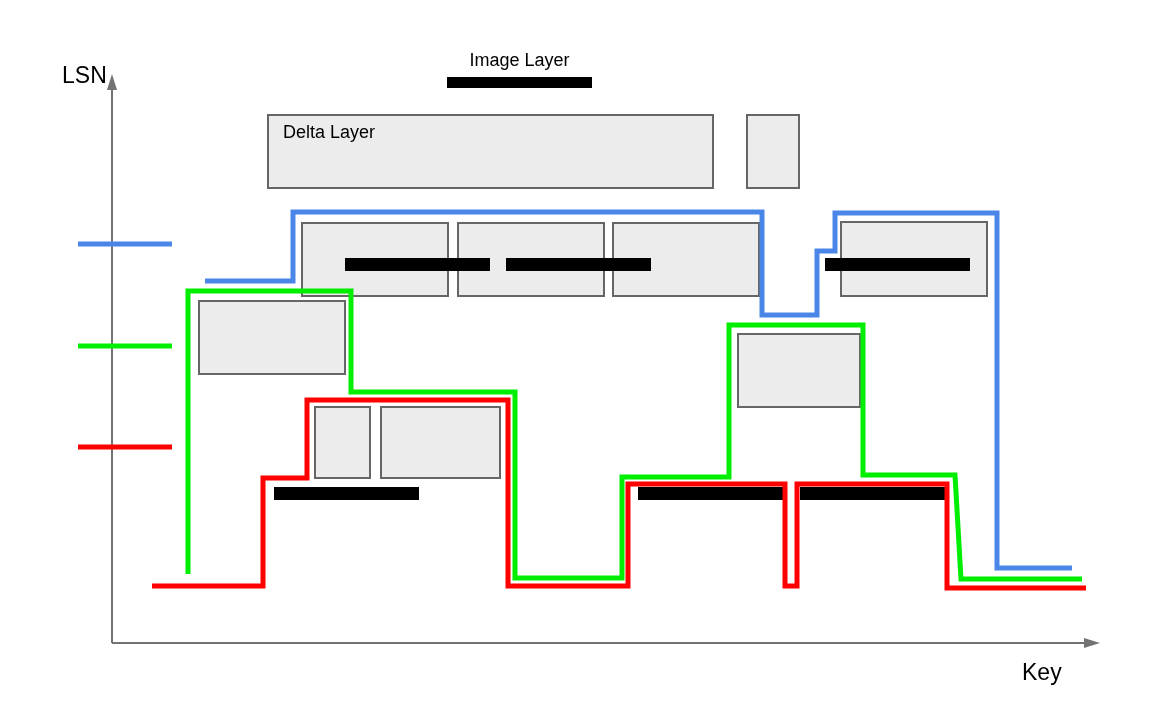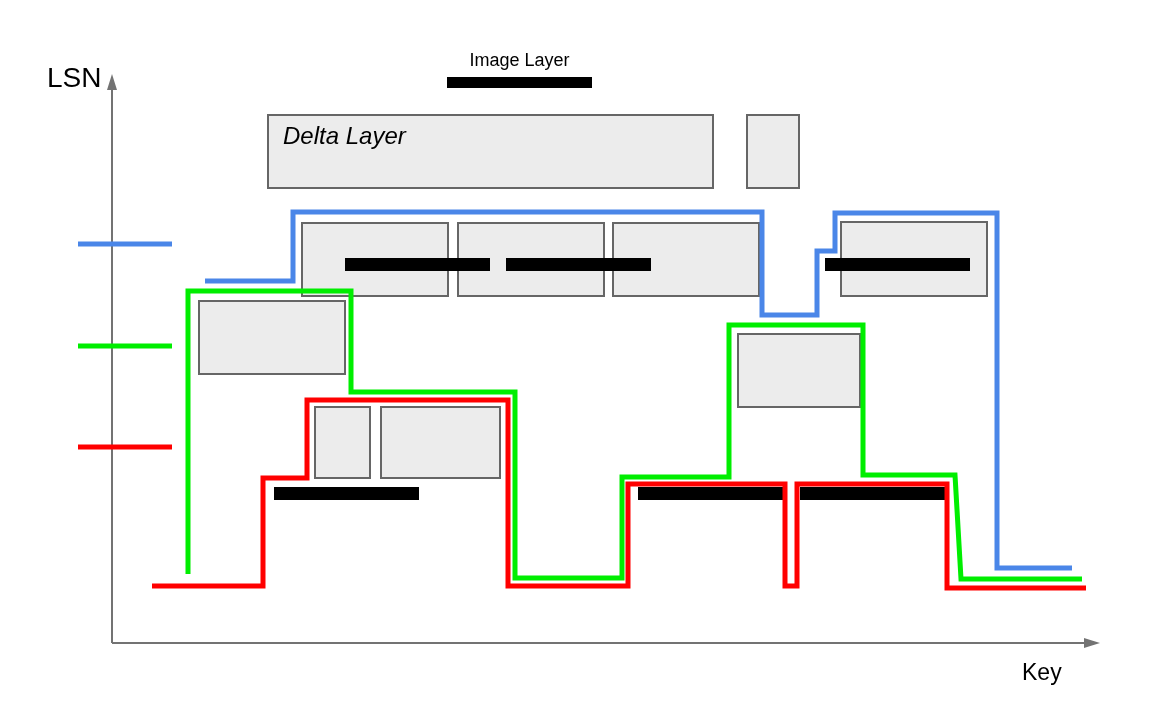--- a/index.html
+++ b/index.html
@@ -19,24 +19,24 @@
     position: absolute;
     left: 0;
     top: 0;
   }
   .lbl {
     position: absolute;
     color: #000000;
     white-space: nowrap;
     line-height: 1.1;
   }
-  #lbl-lsn  { left: 47px;   top: 63px;  font-size: 28px; }
+  #lbl-lsn  { left: 62px;   top: 63px;  font-size: 23px; }
   #lbl-key  { left: 1022px; top: 660px; font-size: 23px; }
   #lbl-image{ left: 447px;  top: 51px;  width: 145px; text-align: center; font-size: 18px; }
-  #lbl-delta{ left: 283px;  top: 123px; font-size: 24px; font-style: italic; }
+  #lbl-delta{ left: 283px;  top: 123px; font-size: 18px; }
 </style>
 </head>
 <body>
 
 <div class="stage">
   <svg id="diagram-svg" width="1175" height="704" viewBox="0 0 1175 704">
       <line x1="112" y1="643" x2="112" y2="90" stroke="#737373" stroke-width="2"></line>
       <polygon points="112,74 107,90 117,90" fill="#737373"></polygon>
       <line x1="112" y1="643" x2="1084" y2="643" stroke="#737373" stroke-width="2"></line>
       <polygon points="1100,643 1084,638 1084,648" fill="#737373"></polygon>

